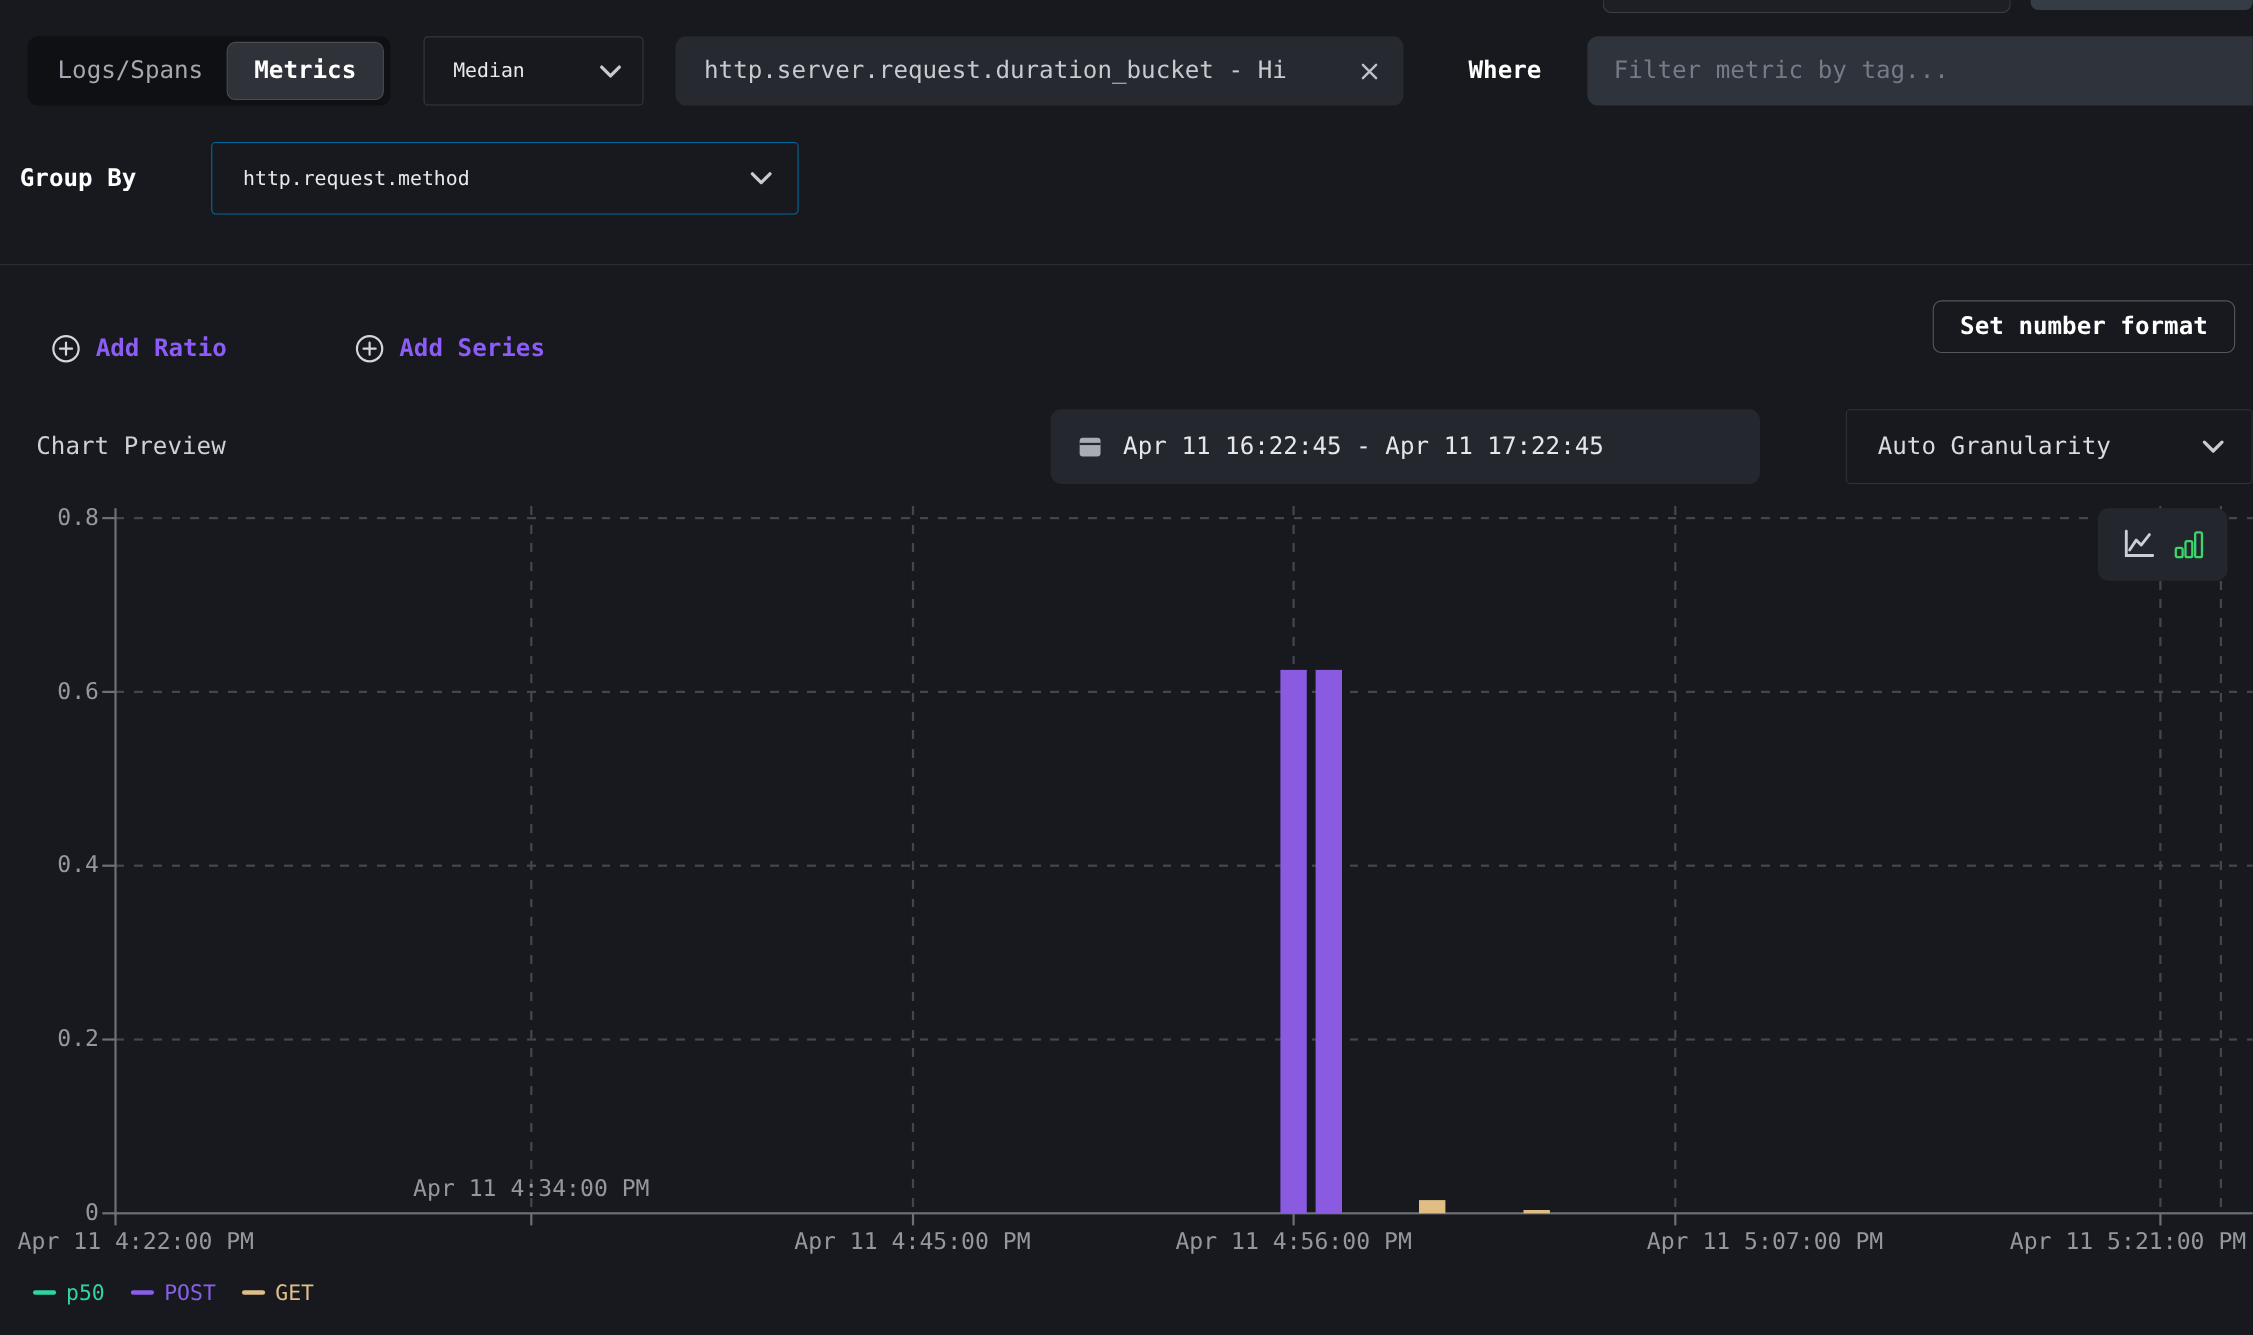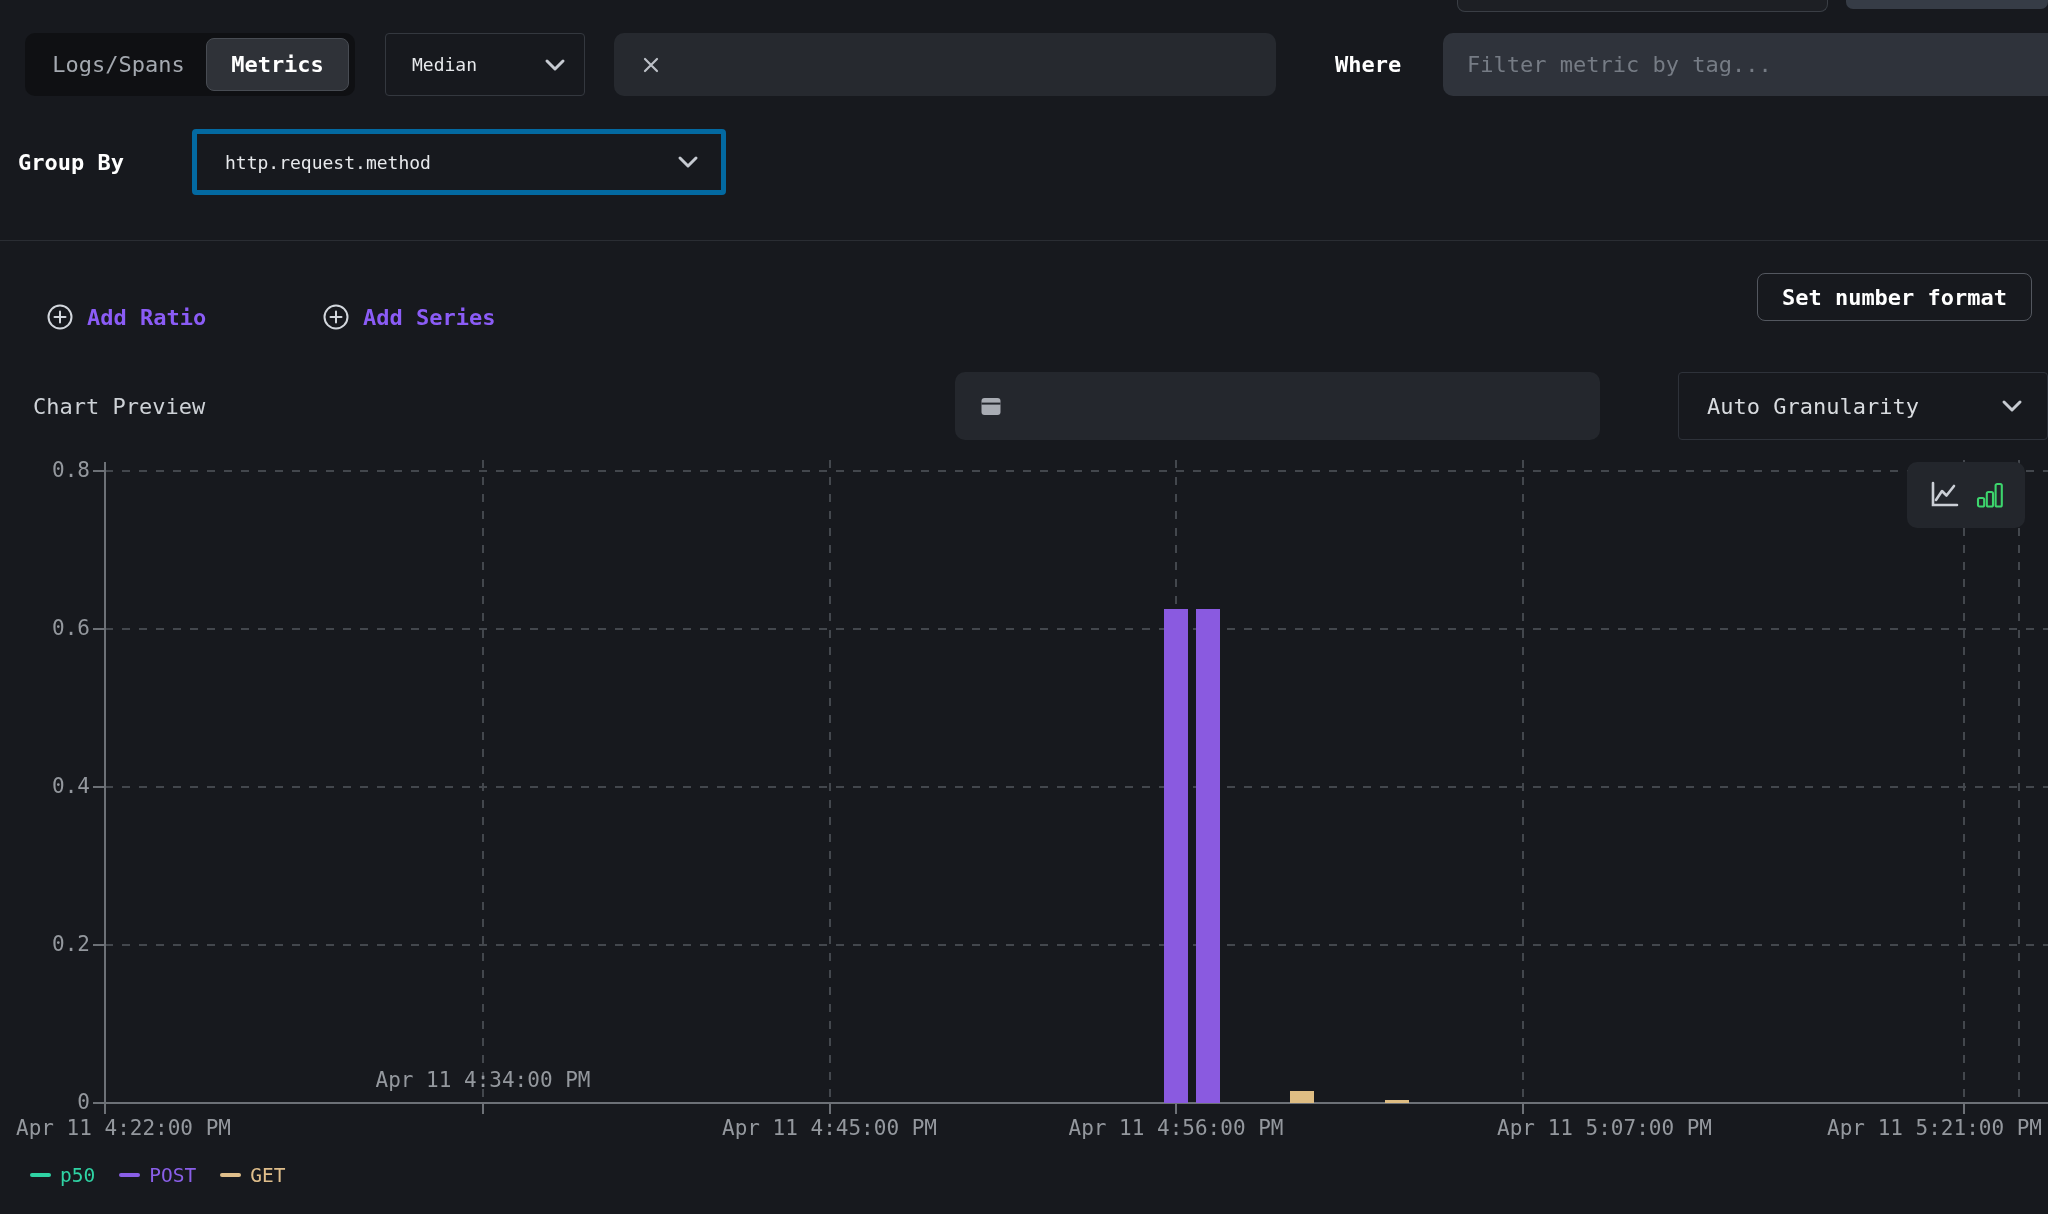--- a/index.html
+++ b/index.html
@@ -20,21 +20,21 @@
   .median-box{left:385px;top:33px;width:200px;height:63px;padding:0 18px 0 26px;}
   .metric-pill{left:614px;top:33px;width:662px;height:63px;background:#26292F;border-radius:10px;padding:0 20px 0 26px;justify-content:space-between;font-size:22px;color:#C7CBD1;}
   .where-label{left:1335px;top:33px;height:63px;font-weight:bold;font-size:22px;color:#FFFFFF;}
   .filter-input{left:1443px;top:33px;width:686px;height:63px;background:#2F333B;border:none;border-radius:10px;outline:none;padding:0 24px;font-family:inherit;font-size:22px;color:#fde047;}
   .filter-input::placeholder{color:#767C85;}
   .partial-a{left:1457px;top:0;width:371px;height:12px;background:#1D1F24;border:1.5px solid #3A3E45;border-top:none;border-radius:0 0 8px 8px;}
   .partial-b{left:1846px;top:0;width:202px;height:9px;background:#363C46;border-radius:0 0 7px 7px;}
 
   
   .groupby-label{left:18px;top:129px;height:66px;font-weight:bold;font-size:22px;color:#FFFFFF;}
-  .groupby-box{left:192px;top:129px;width:534px;height:66px;border:5px solid #0369a1;padding:0 22px 0 28px;gap:28px;}
+  .groupby-box{left:192px;top:129px;width:534px;height:66px;border:1px solid #0369a1;padding:0 22px 0 28px;gap:28px;}
 
   .divider{left:0;top:240px;width:2048px;height:1px;background:#2A2D33;}
 
   
   .action-btn{top:293px;height:48px;gap:13px;font-weight:bold;font-size:22px;color:#8b5cf6;cursor:pointer;}
   .add-ratio{left:46px;}
   .add-series{left:322px;}
   .numfmt-btn{left:1757px;top:273px;width:275px;height:48px;border:1px solid #53575F;border-radius:8px;justify-content:center;font-weight:bold;font-size:22px;color:#FFFFFF;cursor:pointer;background:transparent;}
 
   
@@ -78,20 +78,21 @@
 <div class="abs flex select-box median-box">
   <span>Median</span>
   <span class="flex">
     <svg width="22" height="14" viewBox="0 0 22 14">
         <path d="M3 3 L11 11 L19 3" stroke="#C6CAD1" stroke-width="3" fill="none" stroke-linecap="round" stroke-linejoin="round"></path>
       </svg>
   </span>
 </div>
 
 <div class="abs flex metric-pill">
+  <span>http.server.request.duration_bucket - Hi</span>
   <span class="flex icon-btn">
     <svg width="22" height="22" viewBox="0 0 22 22">
         <path d="M5 5 L17 17 M17 5 L5 17" stroke="#BCC0C7" stroke-width="2.2" stroke-linecap="round"></path>
       </svg>
   </span>
 </div>
 
 <div class="abs flex where-label">Where</div>
 
 <input class="abs filter-input" value="" placeholder="Filter metric by tag..." style="">
@@ -132,20 +133,21 @@
 
 <div class="abs flex preview-title">Chart Preview</div>
 
 <div class="abs flex date-btn">
   <span class="flex">
     <svg width="24" height="24" viewBox="0 0 24 24">
         <rect x="2.5" y="4" width="19" height="17" rx="3" fill="#A8ACB3"></rect>
         <rect x="2.5" y="8.6" width="19" height="2" fill="#24272D"></rect>
       </svg>
   </span>
+  <span>Apr 11 16:22:45 - Apr 11 17:22:45</span>
 </div>
 
 <div class="abs flex granularity-box">
   <span>Auto Granularity</span>
   <span class="flex">
     <svg width="22" height="14" viewBox="0 0 22 14">
         <path d="M3 3 L11 11 L19 3" stroke="#C6CAD1" stroke-width="3" fill="none" stroke-linecap="round" stroke-linejoin="round"></path>
       </svg>
   </span>
 </div>

